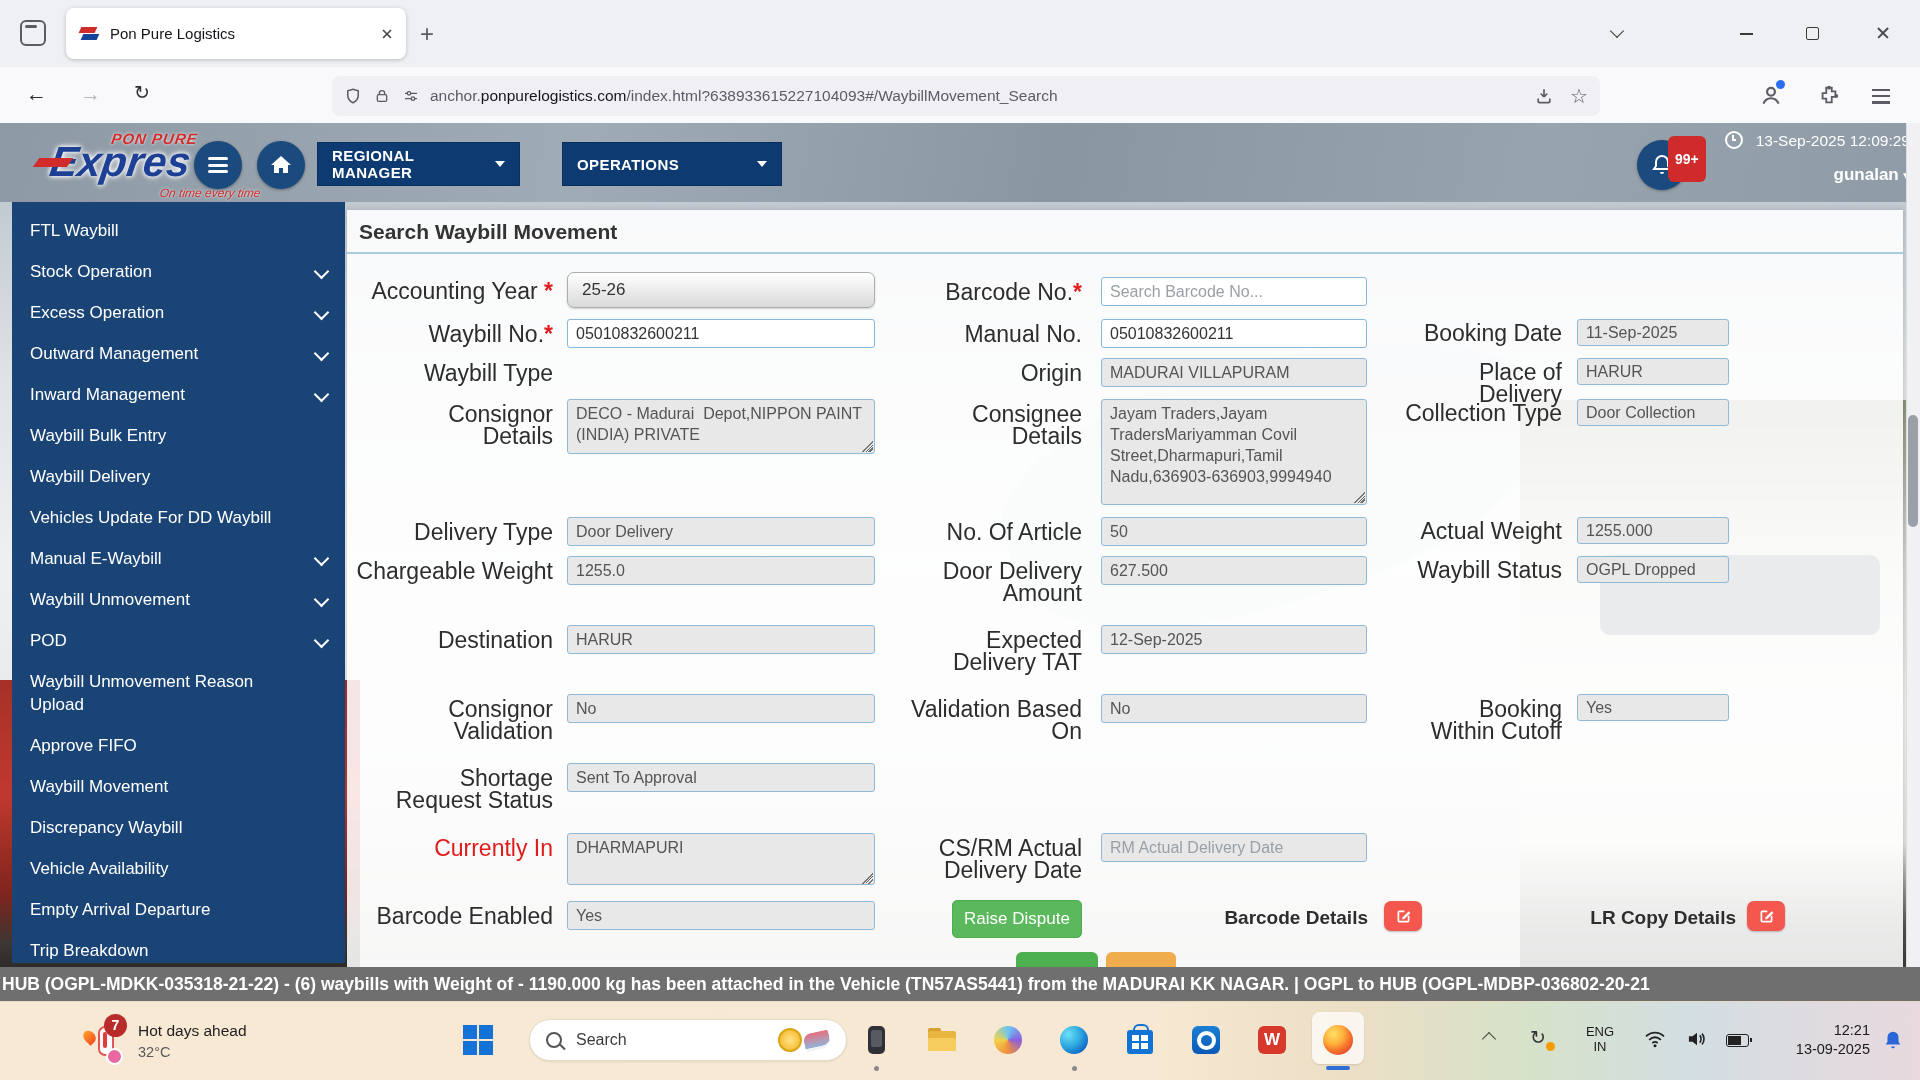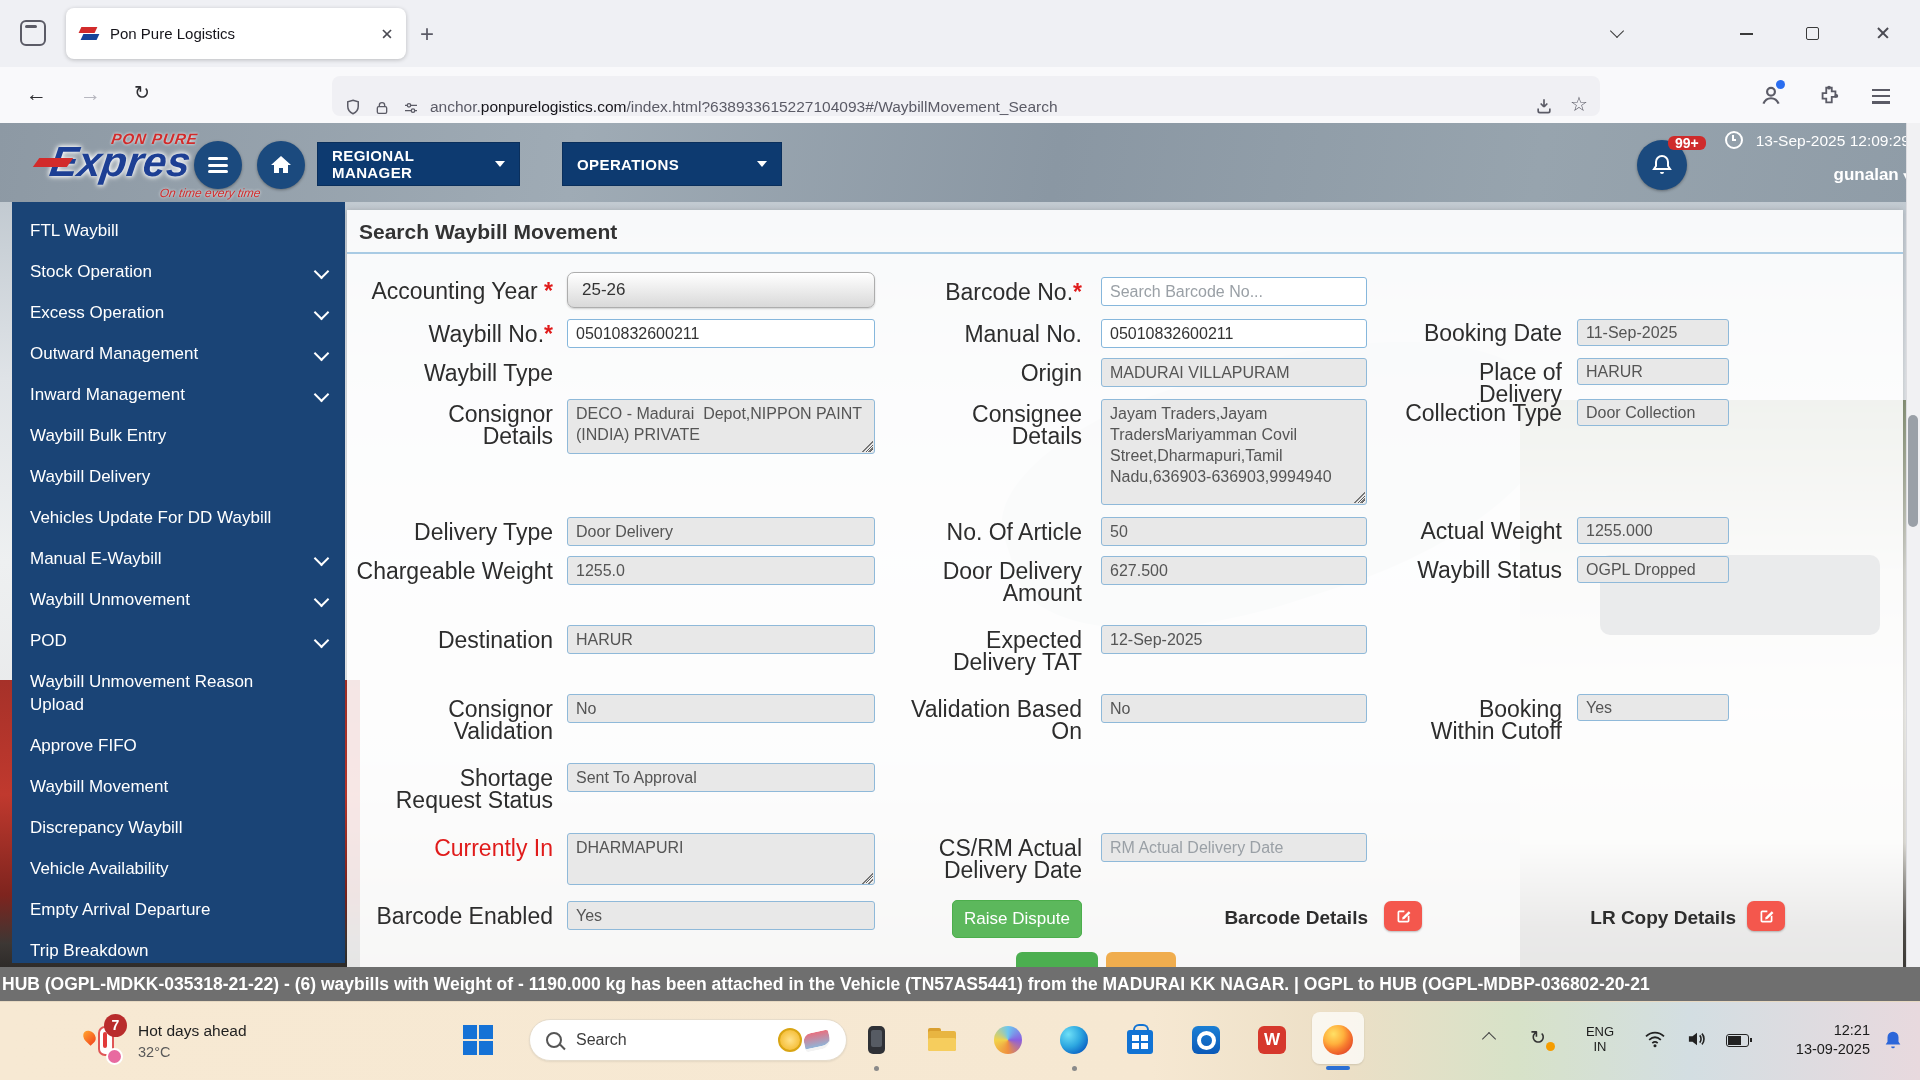--- a/index.html
+++ b/index.html
@@ -6,21 +6,21 @@
   .screen{position:relative;width:1920px;height:1080px;overflow:hidden;
           font-family:"Liberation Sans",sans-serif;background:#fff}
   .abs{position:absolute}
   
   .tabbar{left:0;top:0;width:1920px;height:67px;background:#eff0f4}
   .toolbar{left:0;top:67px;width:1920px;height:56px;background:#f9f9fb;border-bottom:1px solid #e1e1e6}
   .tab-active{left:66px;top:8px;width:340px;height:51px;background:#fff;border-radius:8px;
               box-shadow:0 1px 4px rgba(0,0,0,.22);display:flex;align-items:center;padding:0 12px;box-sizing:border-box}
   .tabtitle{font-size:15px;color:#15141a;margin-left:10px;flex:1;white-space:nowrap;overflow:hidden}
   .urlbar{left:332px;top:76px;width:1268px;height:40px;background:#f0f0f4;border-radius:8px;
-          display:flex;align-items:flex-end;padding:0 12px;box-sizing:border-box}
+          display:flex;align-items:center;padding:0 12px;box-sizing:border-box}
   .urltext{font-size:15.5px;color:#5b5b66;margin-left:10px;white-space:nowrap;overflow:hidden;flex:1}
   .urltext b{color:#15141a;font-weight:400}
   .navglyph{font-size:21px;color:#2f2f33;line-height:1}
   .dis{color:#b7b7bf}
   .xico{position:relative;width:14px;height:14px}
   .xico::before,.xico::after{content:"";position:absolute;left:0;top:6px;width:14px;height:1.7px;background:#4a4a52}
   .xico::before{transform:rotate(45deg)}.xico::after{transform:rotate(-45deg)}
   .minico{width:13px;height:1.7px;background:#3a3a3a}
   .maxico{width:11px;height:11px;border:1.6px solid #3a3a3a;border-radius:2px}
   .chevdn{width:9px;height:9px;border-right:1.8px solid #3a3a3a;border-bottom:1.8px solid #3a3a3a;transform:rotate(45deg)}
@@ -34,21 +34,21 @@
      background:linear-gradient(100deg,#8d99a4,#9fabb5 30%,#8a97a3 55%,#97a4ae 80%,#8f9ca7)}
   .circlebtn{width:48px;height:48px;border-radius:50%;background:#1b4a7e;display:flex;align-items:center;justify-content:center;box-shadow:0 1px 3px rgba(0,0,0,.35)}
   .hbars-w span{display:block;width:20px;height:3px;background:#fff;margin:3.5px 0;border-radius:2px}
   .navbtn{position:absolute;top:142px;height:44px;background:#0d3a70;color:#fff;font-weight:700;
           font-size:15px;letter-spacing:.4px;display:flex;align-items:center;padding:0 14px;box-sizing:border-box;cursor:pointer;border:1px solid #0a2f5c}
   .caret{width:0;height:0;border-left:5px solid transparent;border-right:5px solid transparent;border-top:6px solid #fff;margin-left:auto}
   .clk{width:14px;height:14px;border:2px solid #fff;border-radius:50%;position:relative;display:inline-block}
   .clk::after{content:"";position:absolute;left:5px;top:2px;width:2px;height:5px;background:#fff}
   .clk::before{content:"";position:absolute;left:5px;top:6px;width:4px;height:2px;background:#fff}
   .badge99{position:absolute;background:#cf2b2b;color:#fff;font-size:14px;font-weight:700;
-           border-radius:6px;padding:0 7px;line-height:1}
+           border-radius:6px;padding:16px 7px;line-height:1}
   
   .sidebar{left:12px;top:202px;width:333px;height:761px;background:#1a4476;padding-top:8px;box-sizing:border-box}
   .side-item{padding:9px 18px;font-size:17px;color:#fff;display:flex;justify-content:space-between;cursor:pointer;line-height:23px}
   .chev{width:9px;height:9px;border-right:2.5px solid #fff;border-bottom:2.5px solid #fff;transform:rotate(45deg);margin-top:6px;flex:none}
   
   .panel{left:347px;top:210px;width:1556px;height:757px;background:rgba(255,255,255,.88);box-shadow:0 0 6px rgba(0,0,0,.18)}
   .ptitle{left:359px;top:220px;font-size:21px;font-weight:700;color:#333}
   .prule{left:347px;top:252px;width:1556px;border-bottom:2px solid #a9cbe4}
   .lbl{position:absolute;font-size:23px;color:#2d2d2d;text-align:right;line-height:22px}
   .red{color:#e01b1b}

